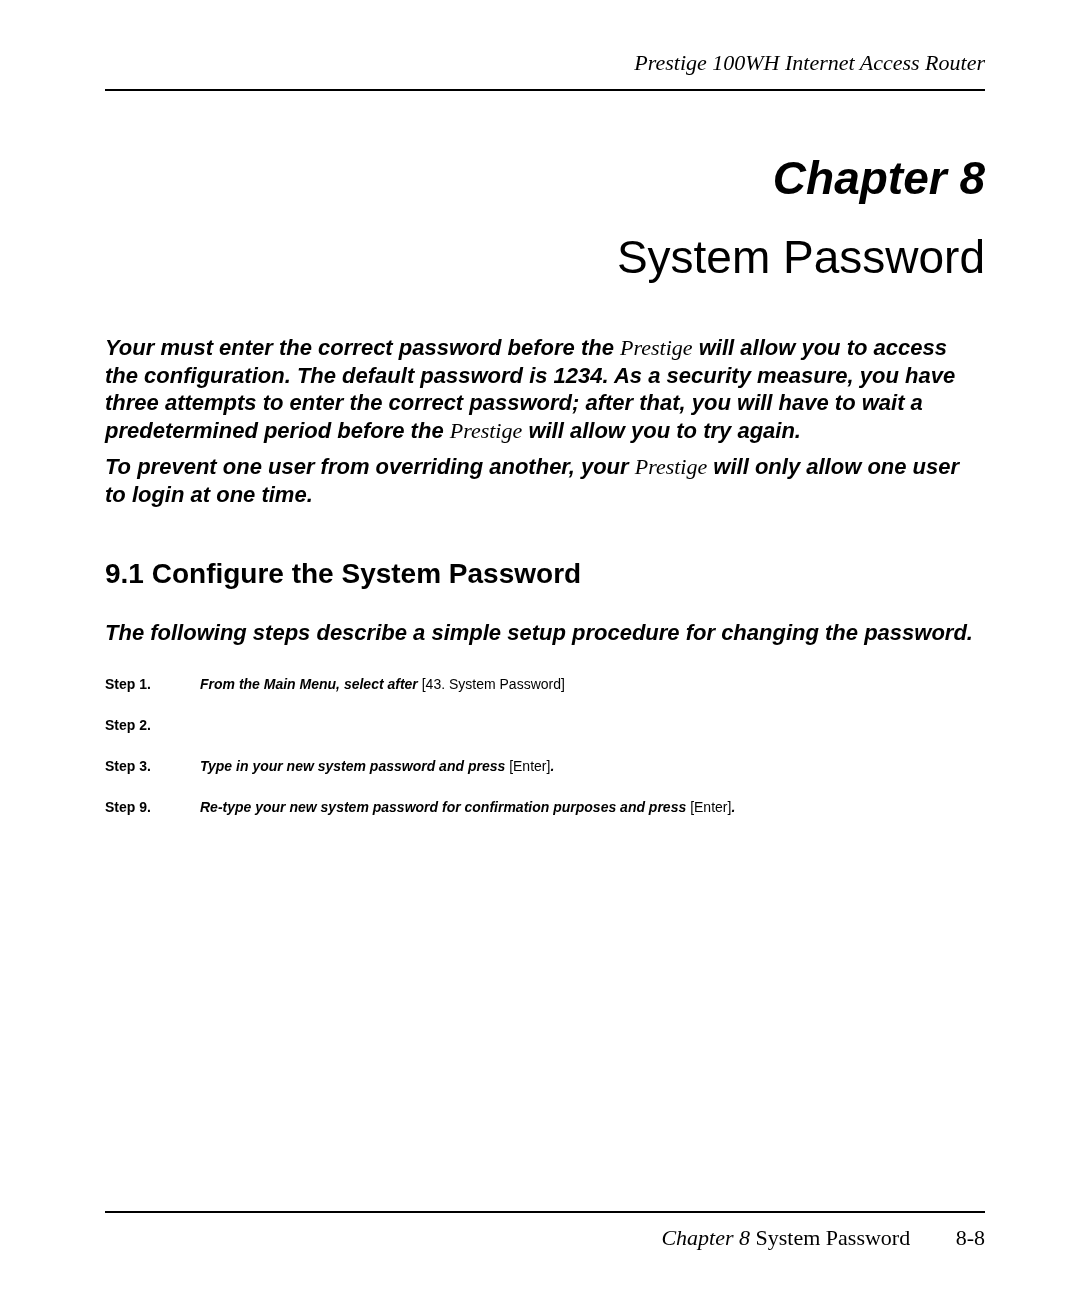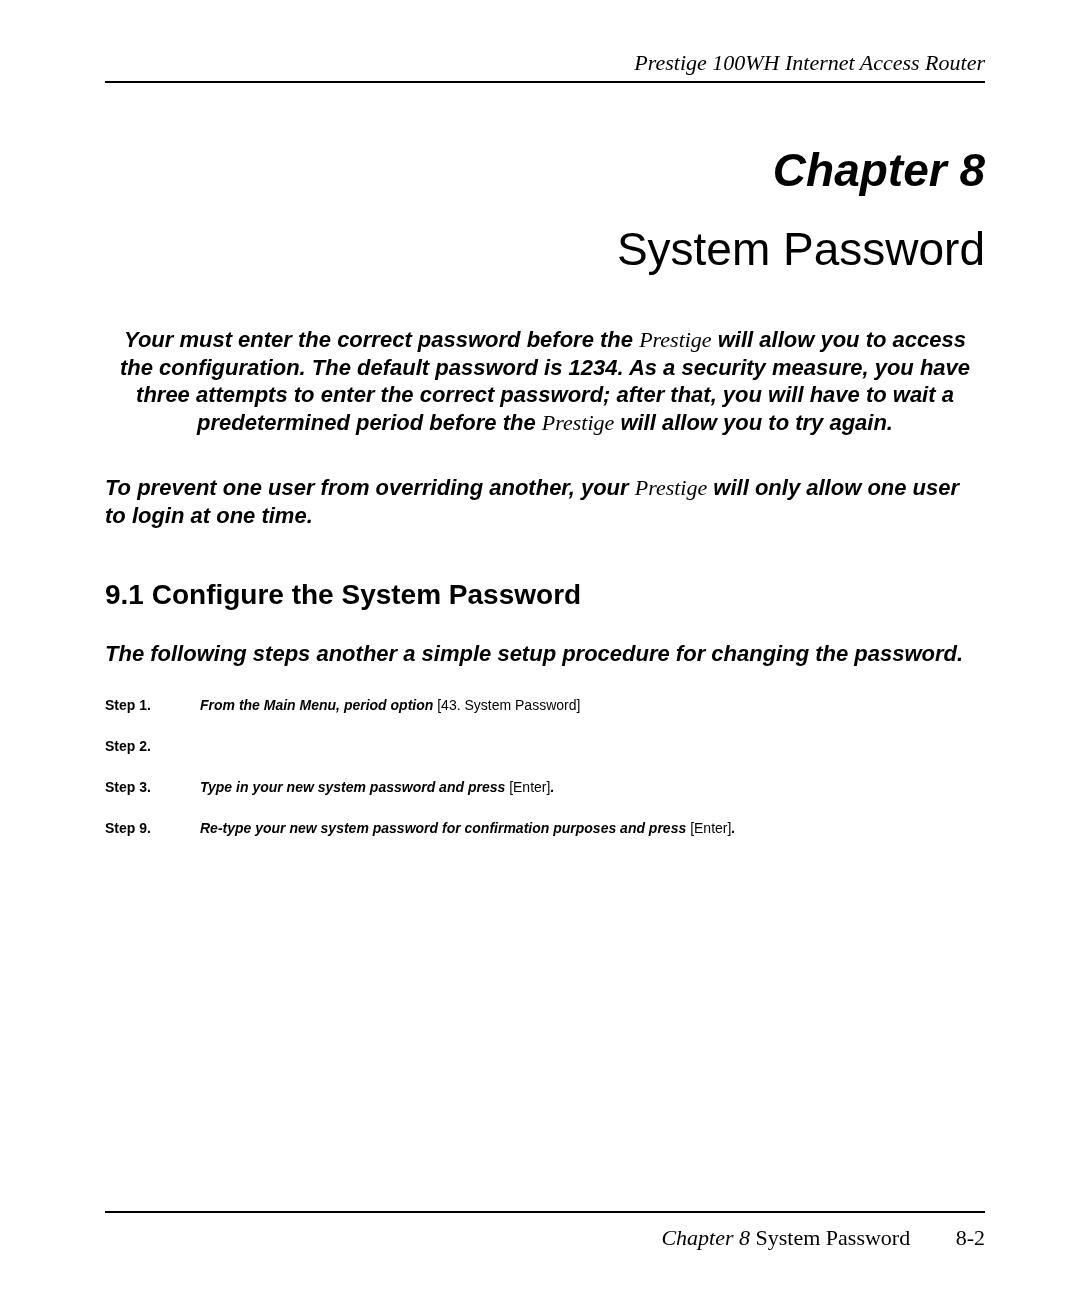--- a/index.html
+++ b/index.html
@@ -19,21 +19,21 @@
       padding: 50px 95px 50px 105px;
       height: 100%;
       display: flex;
       flex-direction: column;
     }
     .header {
       text-align: right;
       font-style: italic;
       font-size: 22px;
       border-bottom: 2px solid #000;
-      padding-bottom: 5px;
+      padding-bottom: 13px;
       margin-bottom: 60px;
     }
     .chapter-title {
       text-align: right;
       font-size: 46px;
       font-weight: bold;
       font-style: italic;
       font-family: Arial, Helvetica, sans-serif;
       margin-bottom: 25px;
     }
@@ -42,22 +42,21 @@
       font-size: 46px;
       font-family: Arial, Helvetica, sans-serif;
       margin-bottom: 50px;
     }
     .intro-para1 {
       font-size: 22px;
       font-weight: bold;
       font-style: italic;
       font-family: Arial, Helvetica, sans-serif;
       line-height: 1.25;
-      margin-bottom: 38px;
-      text-align: center;
+      margin-bottom: 9px;
     }
     .intro-para1 .prestige {
       font-weight: normal;
       font-style: italic;
       font-family: 'Times New Roman', Times, serif;
       font-size: 22px;
     }
     .intro-para2 {
       font-size: 22px;
       font-weight: bold;
@@ -144,26 +143,26 @@
     <span> will allow you to try again.</span>
   </div>
 
   <div class="intro-para2">
     <span>To prevent one user from overriding another, your</span>
     <span class="prestige">Prestige</span>
     <span>will only allow one user to login at one time.</span>
   </div>
 
   <div class="section-heading">9.1    Configure the System Password</div>
-  <div class="section-intro">The following steps another a simple setup procedure for changing the password.</div>
+  <div class="section-intro">The following steps describe a simple setup procedure for changing the password.</div>
 
   <div class="step-row">
     <div class="step-label">Step 1.</div>
     <div class="step-content">
-      <span class="italic-bold">From the Main Menu, period option</span><span class="regular"> [43. System Password]</span>
+      <span class="italic-bold">From the Main Menu, select after</span><span class="regular"> [43. System Password]</span>
     </div>
   </div>
 
   <div class="step-row">
     <div class="step-label">Step 2.</div>
   </div>
 
   <div class="step-row">
     <div class="step-label">Step 3.</div>
     <div class="step-content">
@@ -173,15 +172,15 @@
 
   <div class="step-row">
     <div class="step-label">Step 9.</div>
     <div class="step-content">
       <span class="italic-bold">Re-type your new system password for confirmation purposes and press </span><span class="regular">[Enter]</span><span class="italic-bold">.</span>
     </div>
   </div>
 
   <div class="footer">
     <span class="chapter-label">Chapter 8</span><span> System Password</span>
-    <span class="page-num">8-2</span>
+    <span class="page-num">8-8</span>
   </div>
 </div>
 
 </body></html>

